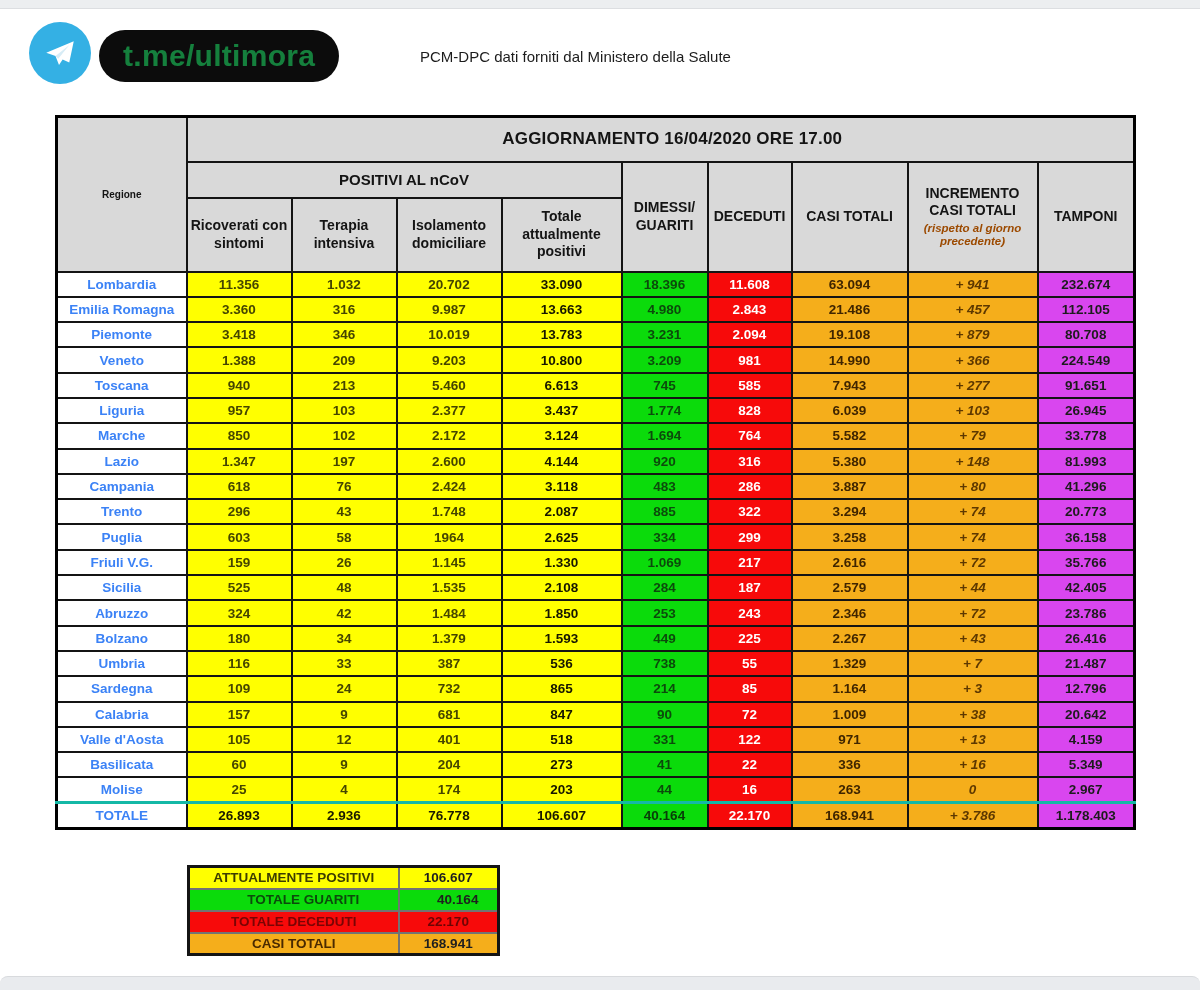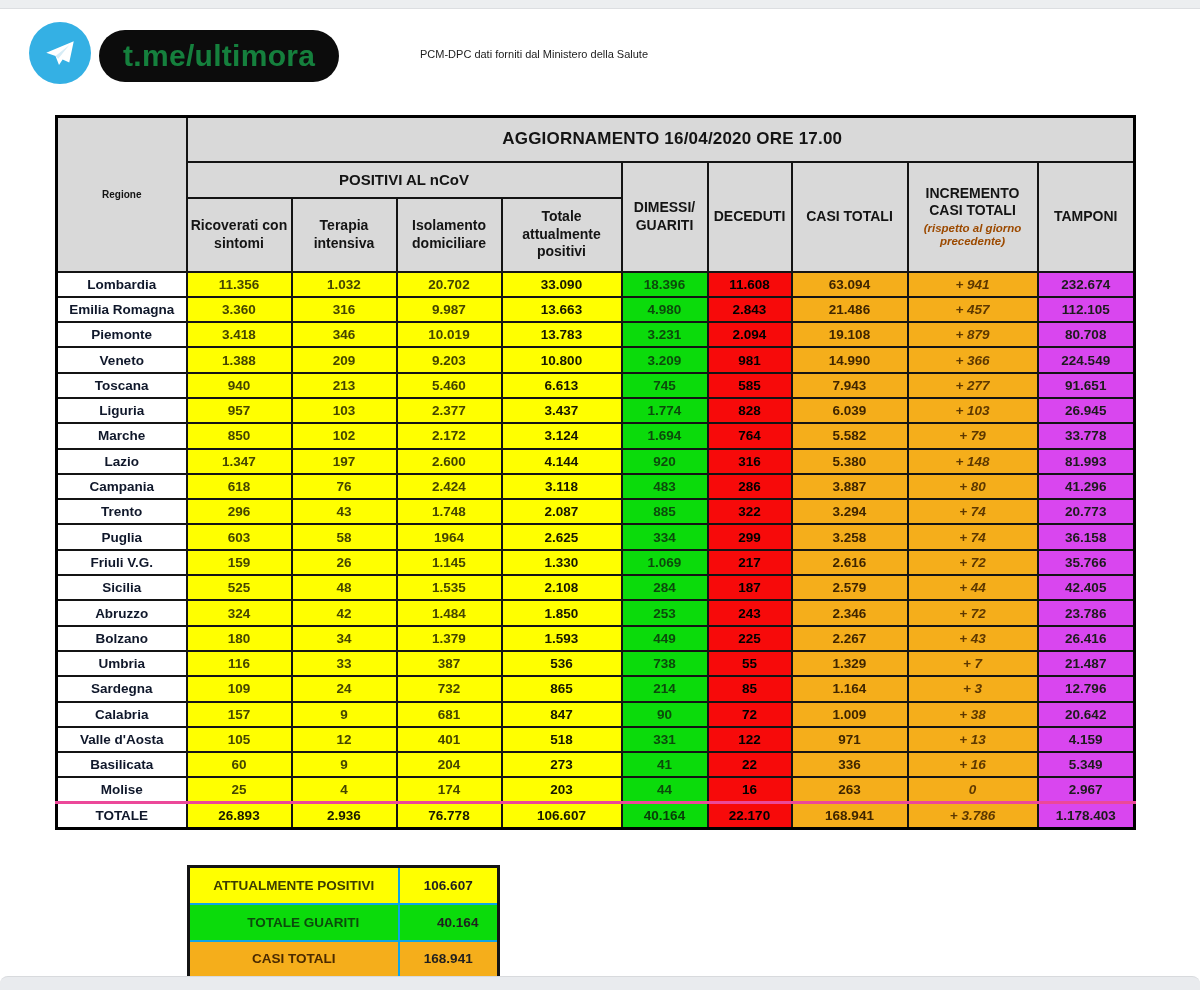--- a/index.html
+++ b/index.html
@@ -30,21 +30,21 @@
     position: absolute; left: 99px; top: 30px; height: 52px;
     background: #0c0c0c; border-radius: 26px;
     display: flex; align-items: center; padding: 0 24px;
   }
   .channel-pill span {
     color: #15803d; font-size: 30px; font-weight: 700; letter-spacing: 0.3px;
     white-space: nowrap;
   }
   .caption {
     position: absolute; left: 420px; top: 48px;
-    font-size: 11px; color: #1c1c1c; font-weight: 500; white-space: nowrap;
+    font-size: 15px; color: #1c1c1c; font-weight: 500; white-space: nowrap;
   }
   
   table.main {
     position: absolute; left: 55px; top: 115px;
     border-collapse: collapse; table-layout: fixed;
     border: 3px solid #000;
   }
   table.main th, table.main td {
     border: 2px solid #141414;
     text-align: center; vertical-align: middle;
@@ -58,39 +58,39 @@
   th.h-regione { font-size: 10px; font-weight: 700; }
   th.h-group { font-size: 15px; font-weight: 700; }
   th.h-sub { font-size: 14px; font-weight: 700; line-height: 1.25; padding: 2px; }
   th.h-orange { background: #f5ae1b; color: #7b3100; }
   th.h-orange .note {
     display: block; font-size: 11.5px; font-style: italic; font-weight: 600;
     color: #9c4a00; line-height: 1.15; margin-top: 2px;
   }
   table.main tbody tr { height: 25.3px; }
   table.main tbody td { font-size: 13.5px; }
-  td.region { background: #ffffff; color: #0f172a; font-weight: 700; }
+  td.region { background: #ffffff; color: #3b82f6; font-weight: 700; }
   td.v-yellow { background: #ffff00; color: #454500; font-weight: 600; }
   td.v-yellow.strong { color: #161600; font-weight: 800; }
   td.v-green  { background: #0bdb0b; color: #0c4a0c; font-weight: 700; }
-  td.v-red    { background: #f70a0a; color: #000000; font-weight: 700; }
+  td.v-red    { background: #f70a0a; color: #ffffff; font-weight: 700; }
   td.v-orange { background: #f5ae1b; color: #3f2500; font-weight: 700; }
   td.v-orange.inc { font-style: italic; font-weight: 600; color: #5d3800; }
   td.v-gray   { background: #d946ef; color: #1c1c1c; font-weight: 700; }
-  table.main tr.total td { font-weight: 800; border-top: 3px solid #ec4899; }
+  table.main tr.total td { font-weight: 800; border-top: 3px solid #14b8a6; }
   table.main tr.total td.v-yellow { color: #1a1a00; }
   table.main tr.total td.v-green { color: #083d08; }
   
   table.legend {
     position: absolute; left: 187px; top: 865px;
     border-collapse: collapse; table-layout: fixed;
     border: 3px solid #141414;
   }
   table.legend td {
-    border: 2px solid #0ea5e9; height: 37px;
+    border: 2px solid #737373; height: 22px;
     text-align: center; font-size: 13.5px; font-weight: 800; white-space: nowrap;
   }
   .sw-yellow { background: #ffff00; color: #3d3d00; }
   .sw-green  { background: #0bdb0b; color: #0c4a0c; padding-left: 19px; }
   .sw-red    { background: #f70a0a; color: #7a0404; }
   .sw-orange { background: #f5ae1b; color: #4a2a00; }
   td.l-value { color: #1f1f1f; }
   td.l-value.sw-red { color: #6e0404; }
 </style>
 </head>
@@ -423,19 +423,23 @@
   <tbody>
       <tr>
         <td class="l-label sw-yellow">ATTUALMENTE POSITIVI</td>
         <td class="l-value sw-yellow">106.607</td>
       </tr>
       <tr>
         <td class="l-label sw-green">TOTALE GUARITI</td>
         <td class="l-value sw-green">40.164</td>
       </tr>
       <tr>
+        <td class="l-label sw-red">TOTALE DECEDUTI</td>
+        <td class="l-value sw-red">22.170</td>
+      </tr>
+      <tr>
         <td class="l-label sw-orange">CASI TOTALI</td>
         <td class="l-value sw-orange">168.941</td>
       </tr>
     </tbody>
 </table>
 
 <div class="bottom-strip"></div>
 
 </body></html>

